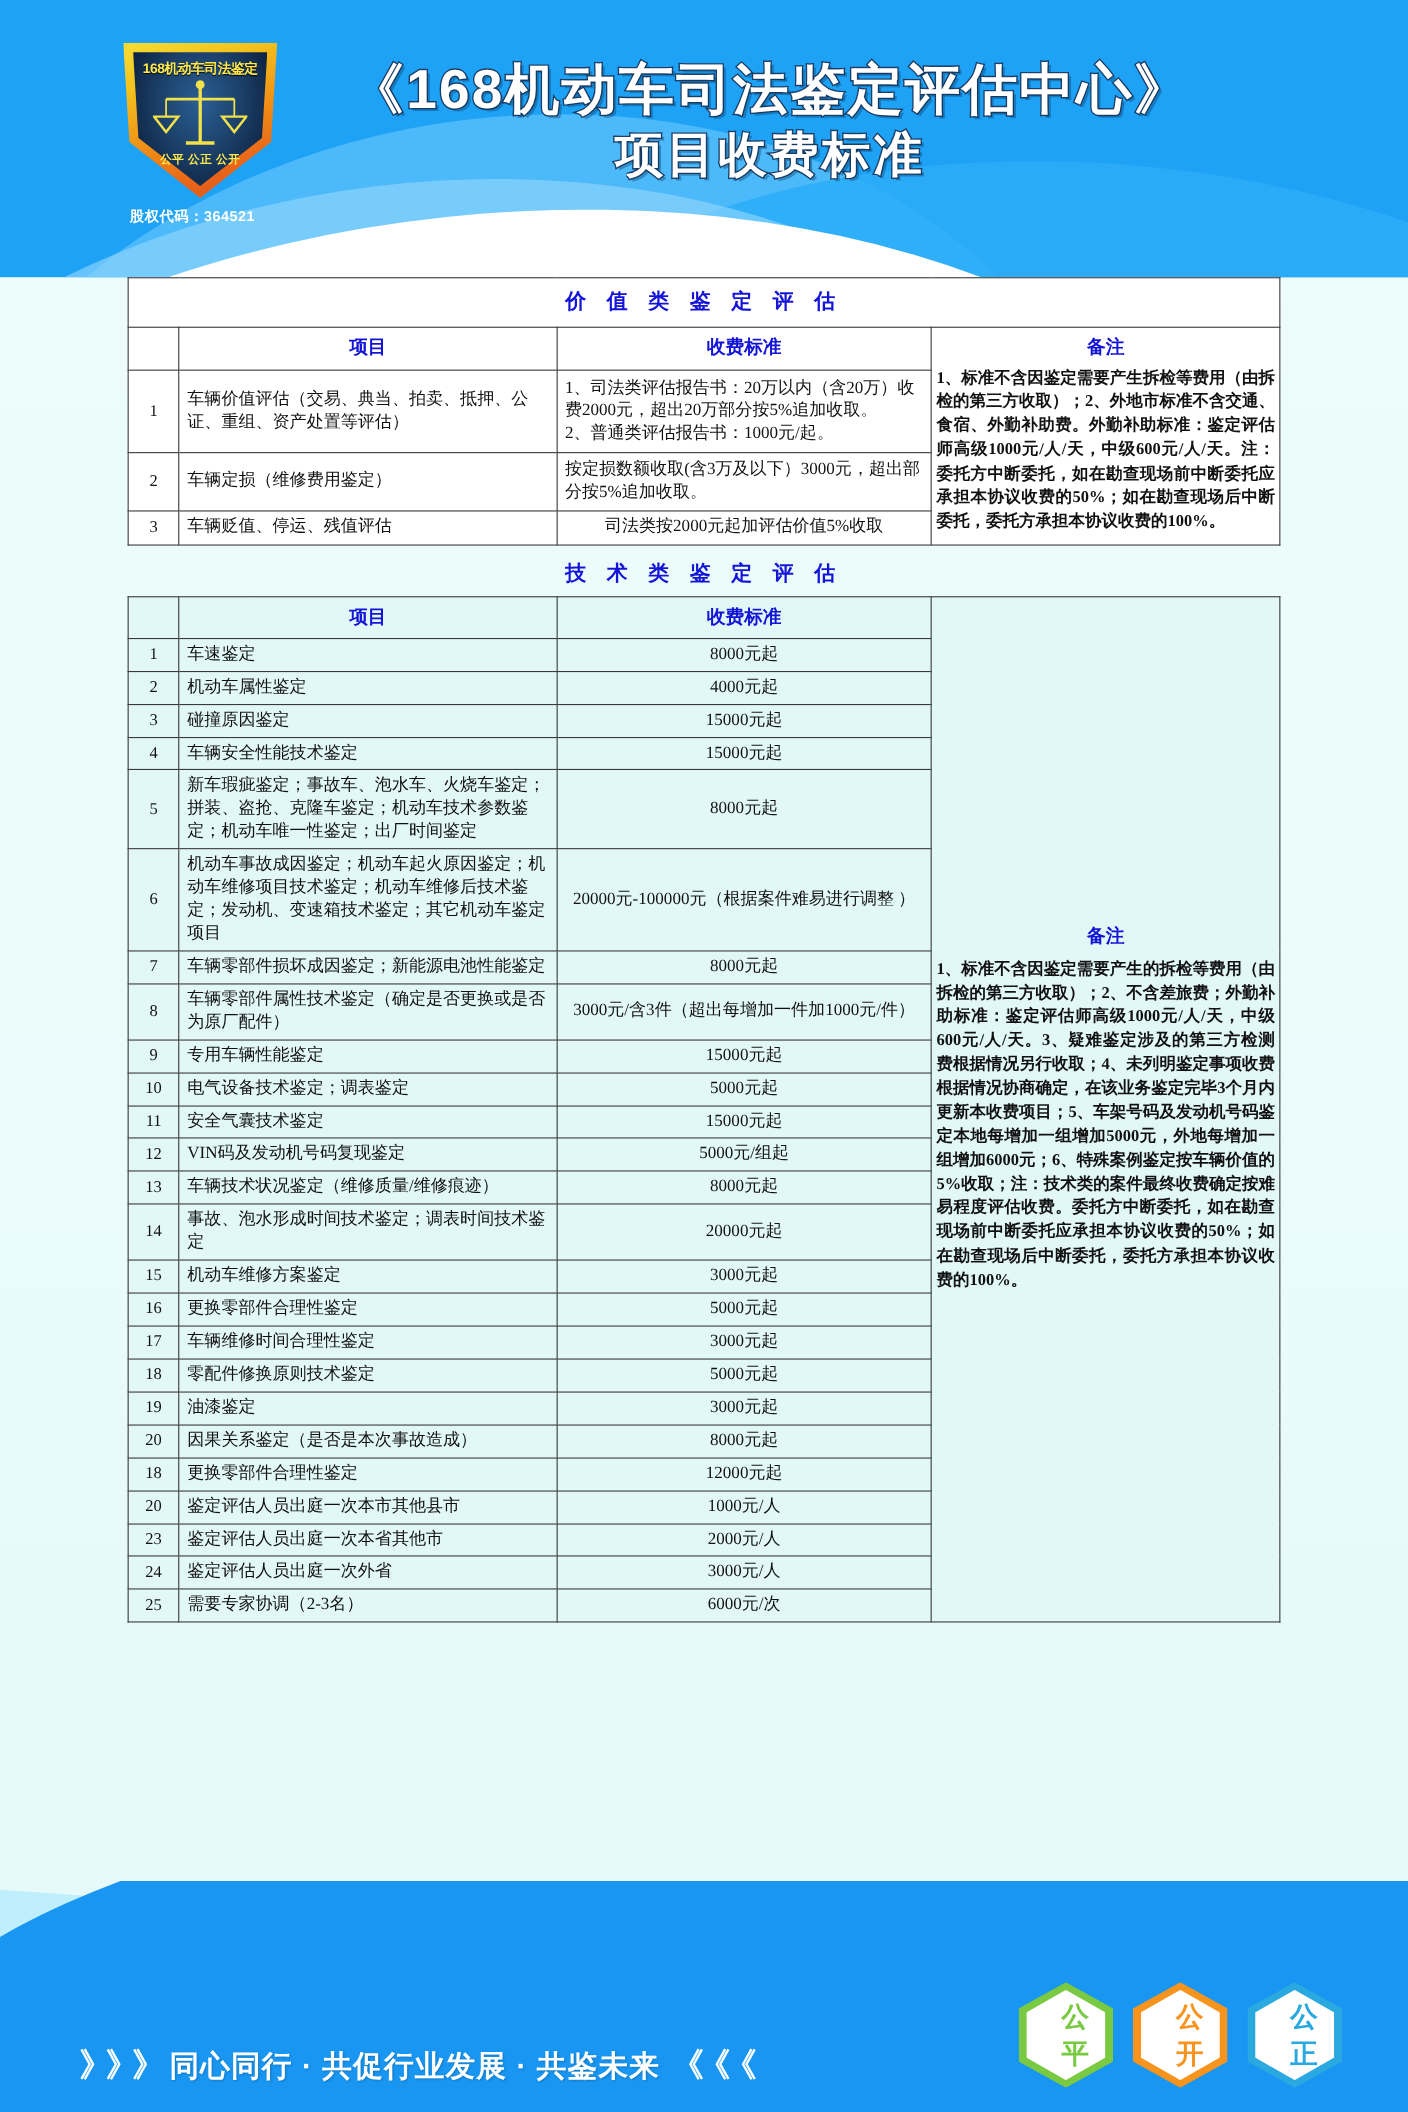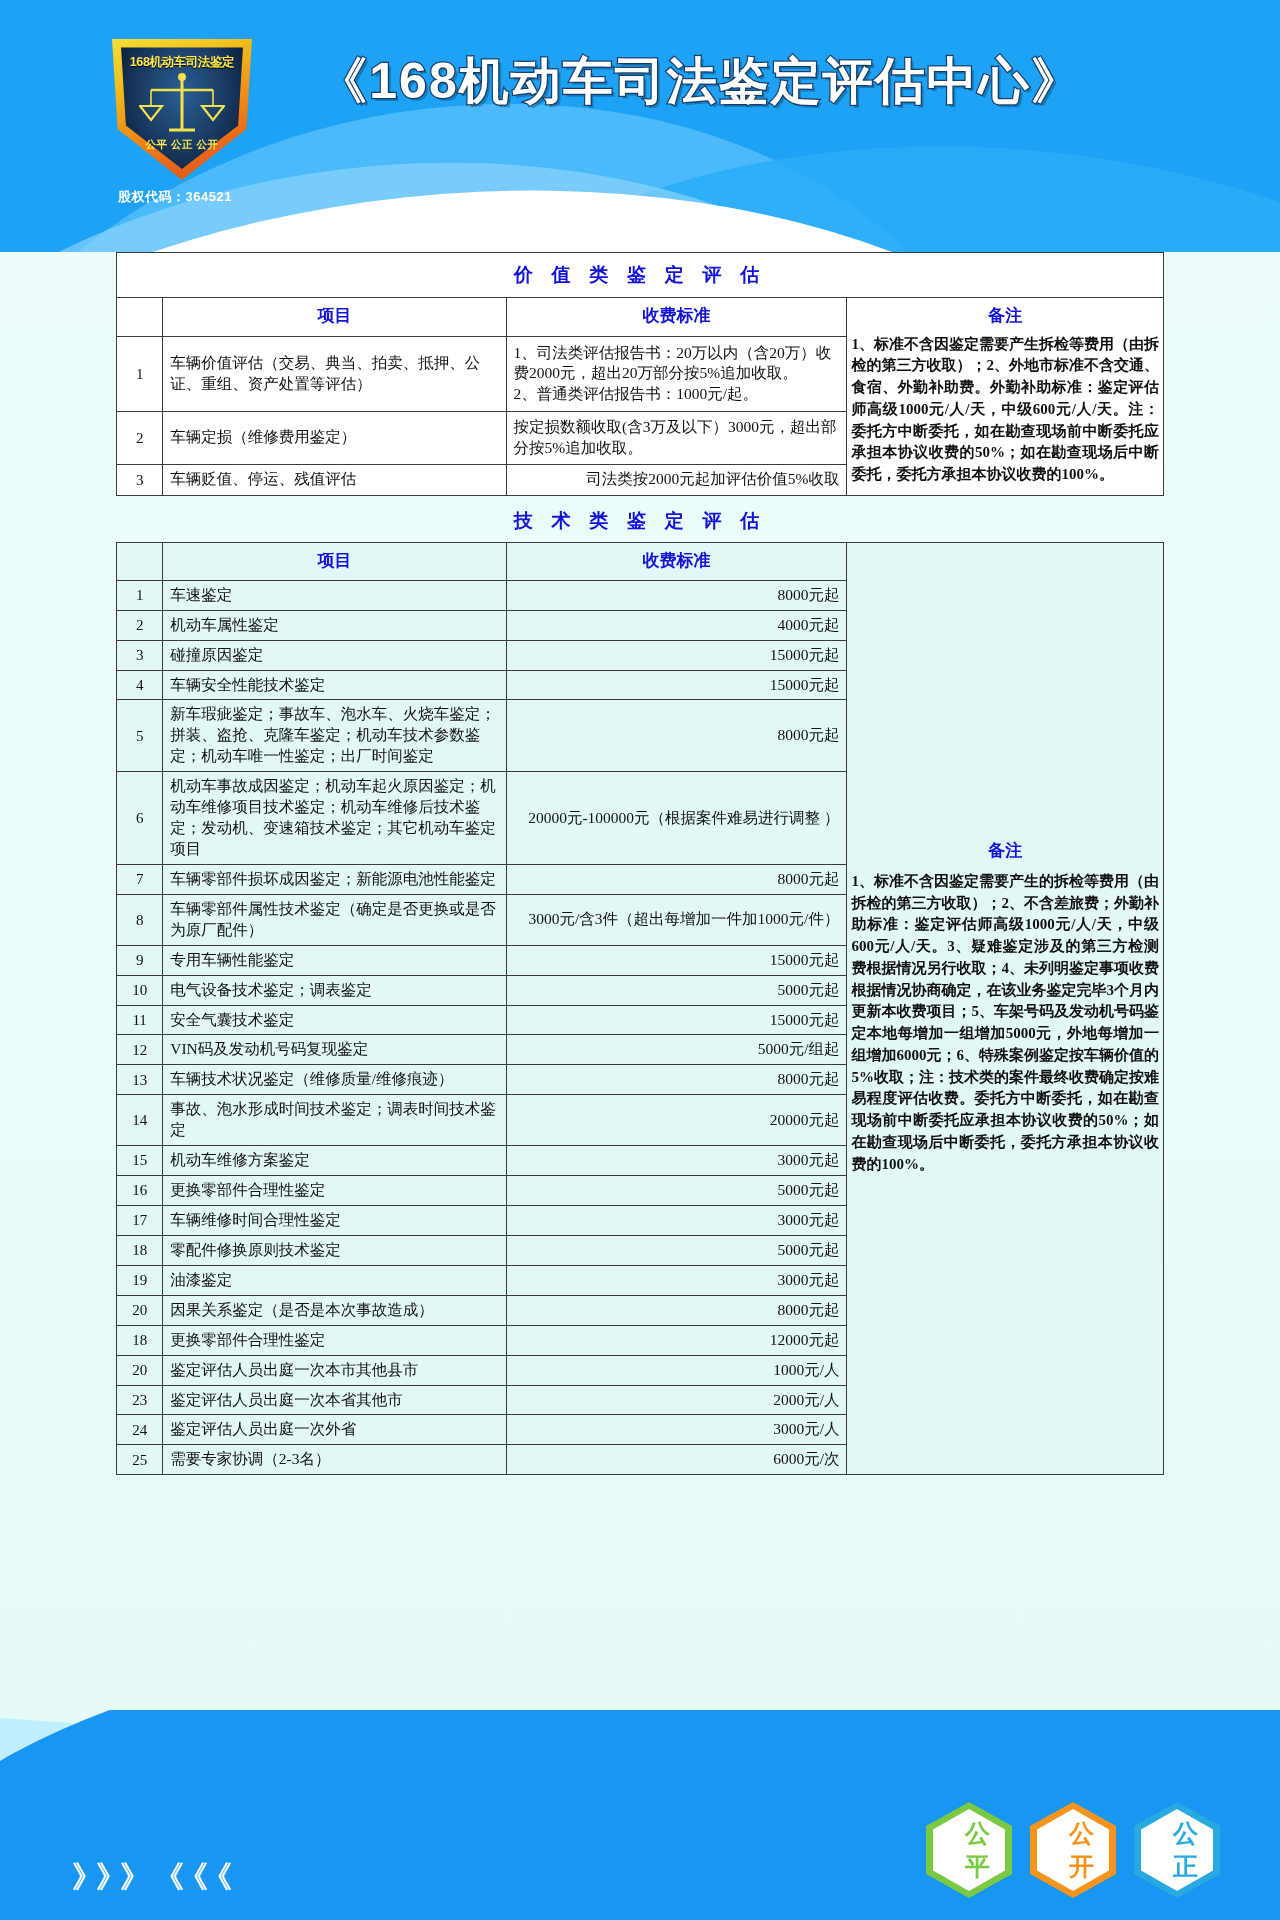--- a/index.html
+++ b/index.html
@@ -170,21 +170,21 @@
     color: #1414d8;
     font-size: 17px;
     padding: 7px 0;
   }
   .c-no { width: 38px; text-align: center; font-size: 15px; }
   .c-item { width: 282px; }
   .c-fee { width: 280px; }
   .c-remark { width: 260px; vertical-align: middle; }
   .tech .c-item { width: 282px; }
   .tech .c-fee { width: 280px; }
-  .fee-center { text-align: right; margin-top: 24px; }
+  .fee-center { text-align: center; margin-top: 24px; }
   .remark-body {
     font-size: 15px;
     line-height: 1.45;
     text-align: justify;
     color: #111;
     padding: 2px 4px;
   }
   .tbl-title-above {
     text-align: center;
     font-size: 19px;
@@ -298,20 +298,21 @@
         <path d="M63 34 L85 34 L74 48 Z" fill="none" stroke="#f2e14a" stroke-width="2.2"></path>
         <line x1="30" y1="58" x2="56" y2="58" stroke="#f2e14a" stroke-width="3"></line>
       </svg>
       <div class="shield-motto">公平 公正 公开</div>
     </div>
 
     <div class="stock-code">股权代码：364521</div>
 
     <div class="hdr-titles">
       <div class="hdr-title-1">《168机动车司法鉴定评估中心》</div>
+      <div class="hdr-title-2">项目收费标准</div>
     </div>
   </div>
 
   <div class="content">
 
     <div class="section">
       <table>
         <colgroup>
           <col style="width:38px">
             <col style="width:282px">
@@ -504,20 +505,21 @@
   </div>
 
   <div class="footer">
     <div class="ft-wave-a"></div>
     <div class="ft-wave-b"></div>
     <div class="ft-bar"></div>
     <div class="ft-bar-wave"></div>
 
     <div class="ft-slogan">
       <span class="chev">》》》</span>
+      <span class="ft-slogan-text">同心同行 · 共促行业发展 · 共鉴未来</span>
       <span class="chev">《《《</span>
     </div>
 
     <div class="hexes" id="hexes">
         <div class="hex" style="--hc: #7ac943;">
           <span>公平</span>
         </div>
         <div class="hex" style="--hc: #f7941e;">
           <span>公开</span>
         </div>

